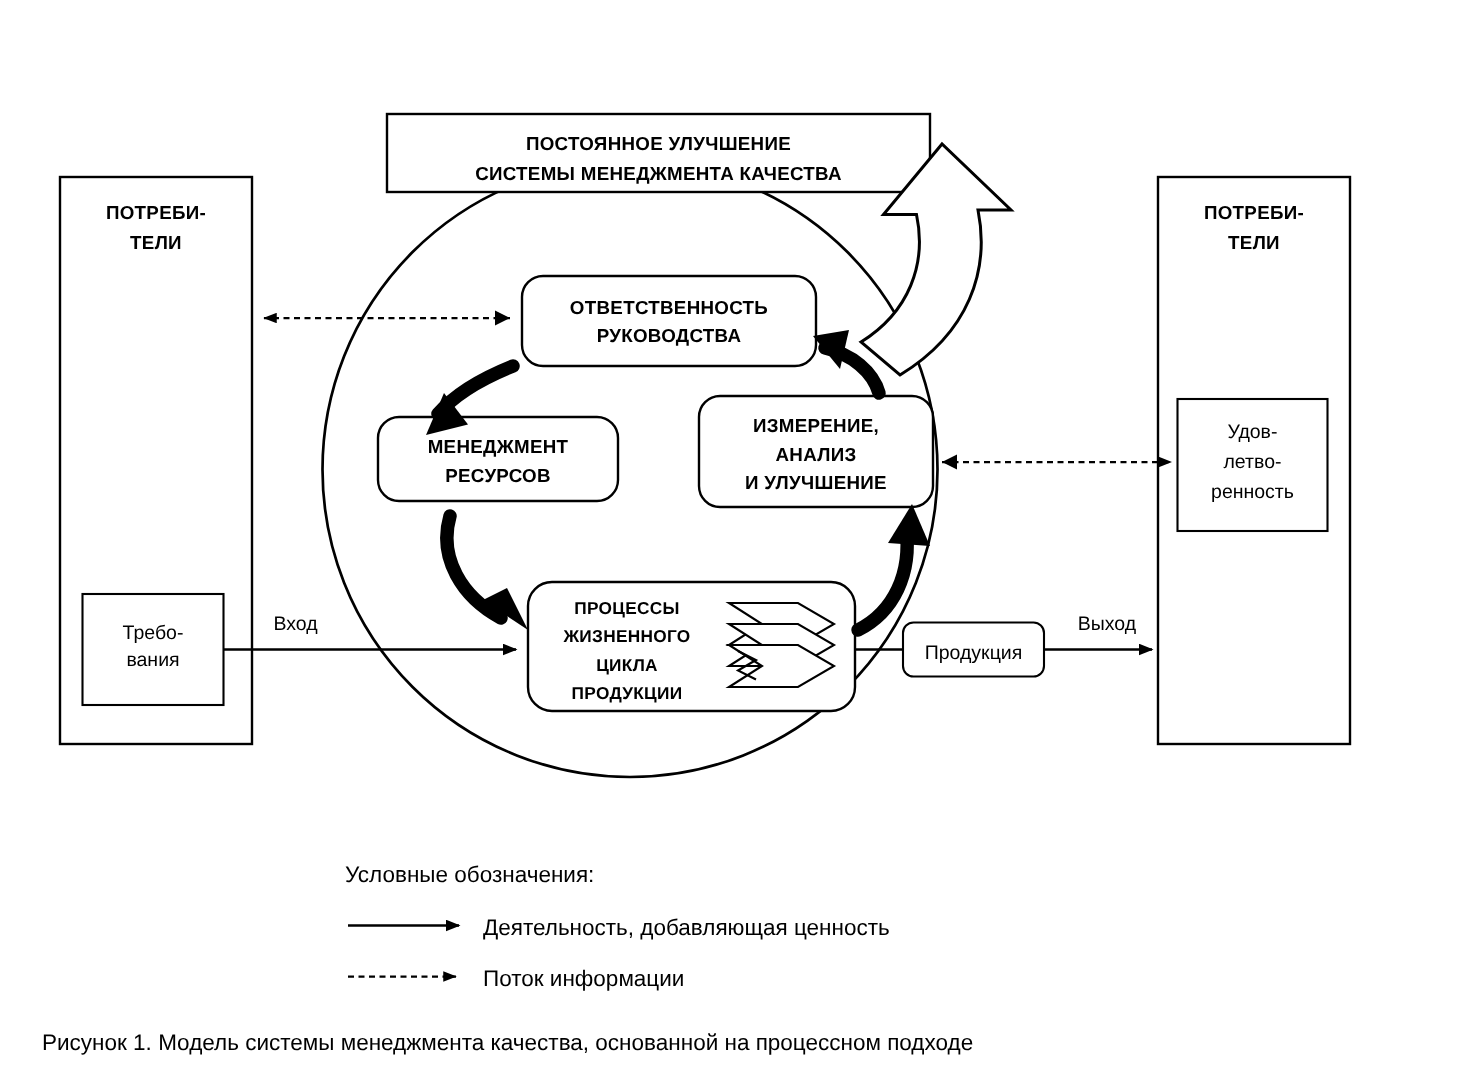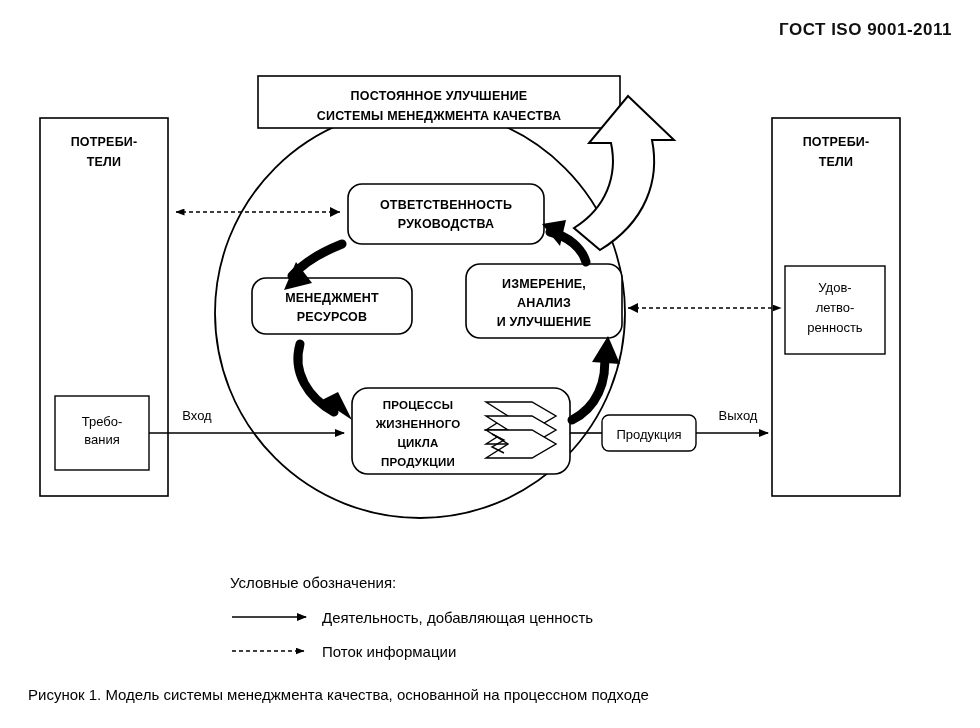--- a/index.html
+++ b/index.html
@@ -70,21 +70,20 @@
     stroke-width: 1.4;
   }
   .line { stroke: #000; stroke-width: 1.6; fill: none; }
   .dotline { stroke: #000; stroke-width: 1.5; fill: none; stroke-dasharray: 4 3; }
 </style>
 </head>
 <body>
 
 <div id="page">
 
-  <div class="abs" id="std-code">ГОСТ ISO 9001-2011</div>
 
   <svg id="diagram" viewBox="0 0 980 728">
     <defs>
       <marker id="arrowSolid" markerWidth="10" markerHeight="8" refX="9" refY="4" orient="auto" markerUnits="userSpaceOnUse">
         <path d="M0,0 L10,4 L0,8 z" fill="#000"></path>
       </marker>
       <marker id="arrowSolidSmall" markerWidth="9" markerHeight="7" refX="8.5" refY="3.5" orient="auto" markerUnits="userSpaceOnUse">
         <path d="M0,0 L9,3.5 L0,7 z" fill="#000"></path>
       </marker>
     </defs>

